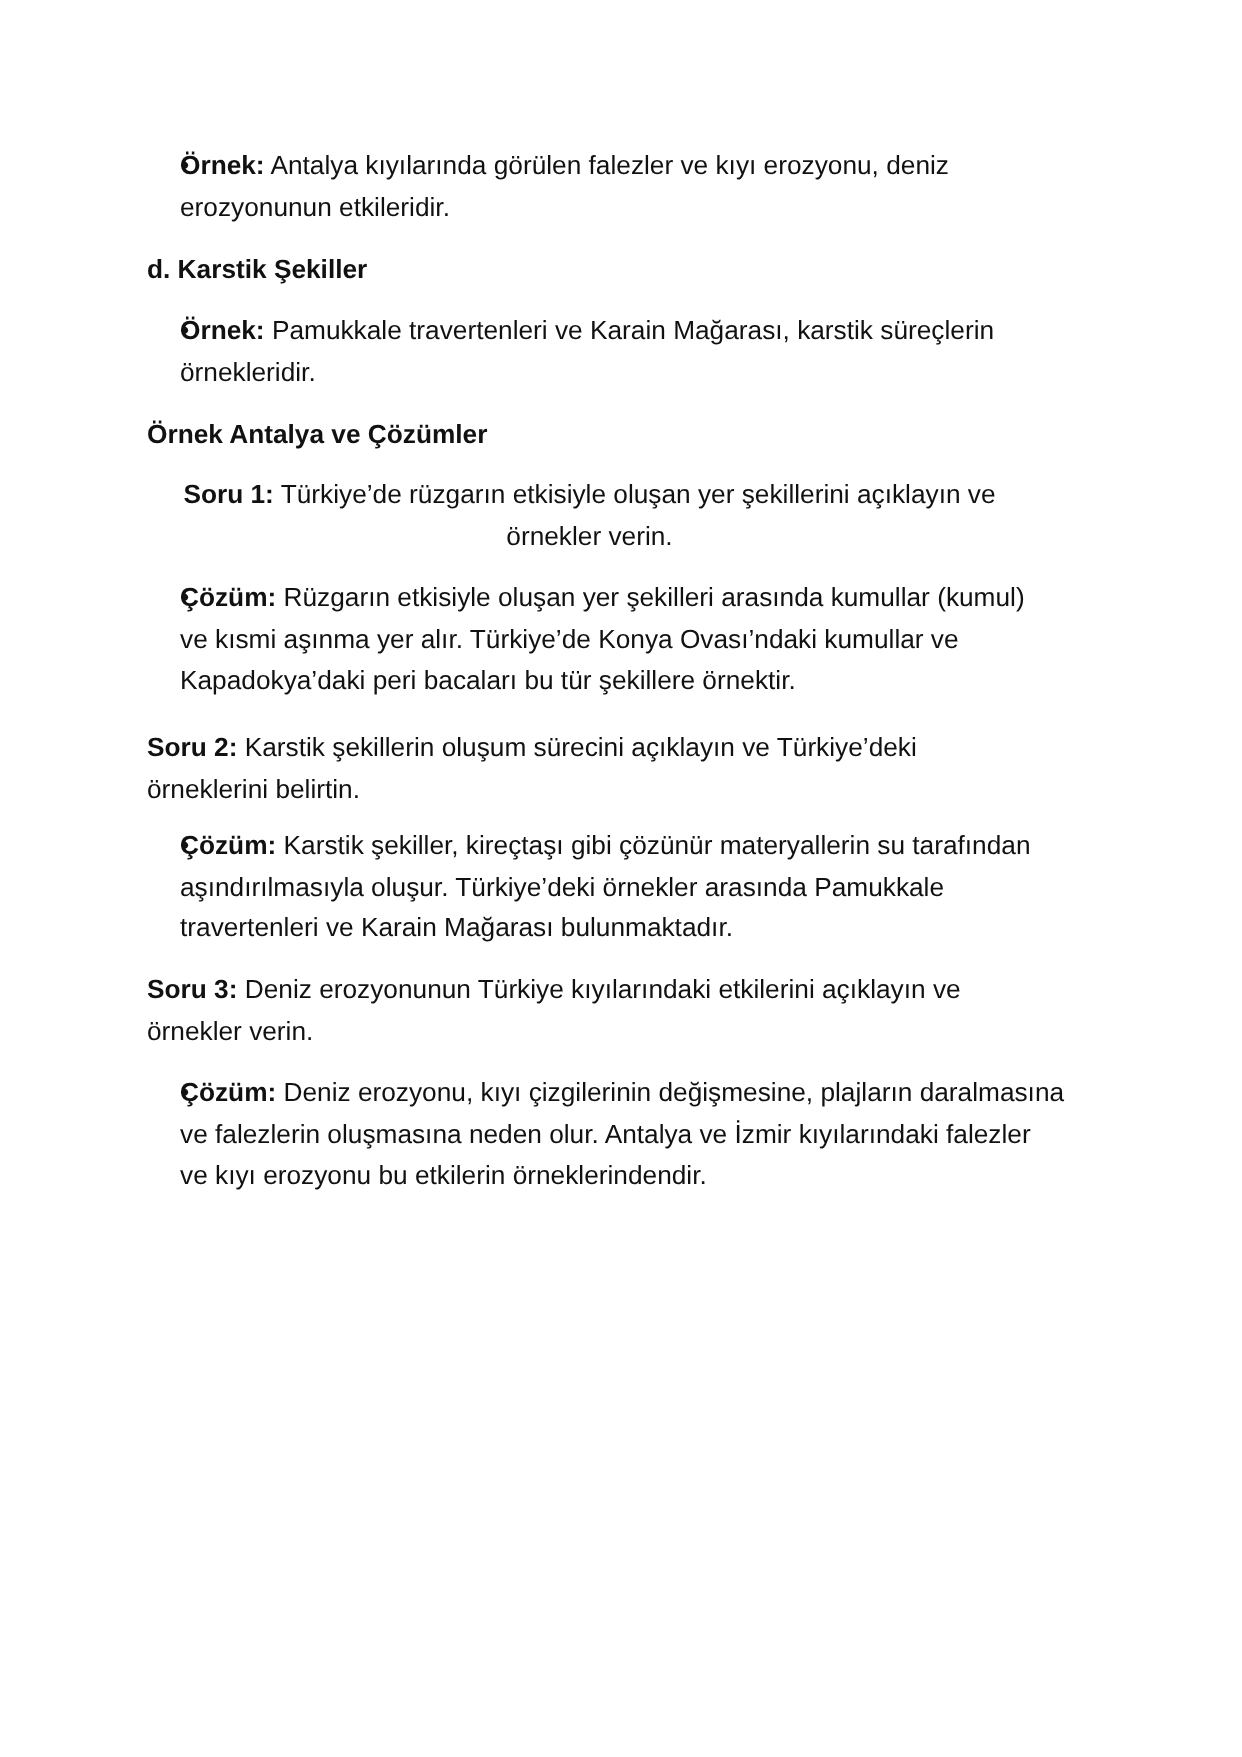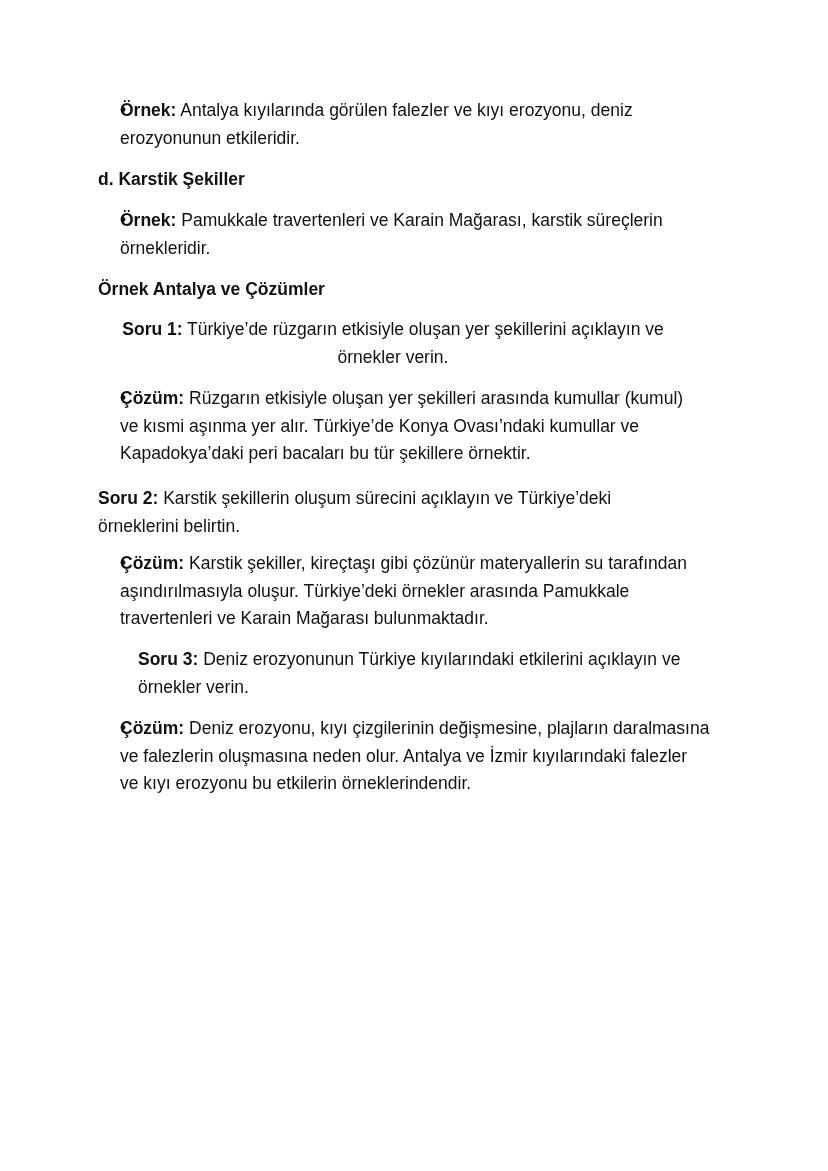--- a/index.html
+++ b/index.html
@@ -46,21 +46,21 @@
 
   <div class="block" style="top:485px; width:580px;">
     <b>Soru 2:</b><span> Karstik şekillerin oluşum sürecini açıklayın ve Türkiye’deki örneklerini belirtin.</span>
   </div>
 
   <div class="bullet" style="top:550px; width:580px;">
     <span class="dot">•</span>
     <span class="text"><b>Çözüm:</b><span> Karstik şekiller, kireçtaşı gibi çözünür materyallerin su tarafından aşındırılmasıyla oluşur. Türkiye’deki örnekler arasında Pamukkale travertenleri ve Karain Mağarası bulunmaktadır.</span></span>
   </div>
 
-  <div class="block" style="top:646px; width:590px;margin-left:40px;">
+  <div class="block" style="top:646px; width:590px;">
     <b>Soru 3:</b><span> Deniz erozyonunun Türkiye kıyılarındaki etkilerini açıklayın ve örnekler verin.</span>
   </div>
 
   <div class="bullet" style="top:715px; width:590px;">
     <span class="dot">•</span>
     <span class="text"><b>Çözüm:</b><span> Deniz erozyonu, kıyı çizgilerinin değişmesine, plajların daralmasına ve falezlerin oluşmasına neden olur. Antalya ve İzmir kıyılarındaki falezler ve kıyı erozyonu bu etkilerin örneklerindendir.</span></span>
   </div>
 
 </div>
 

